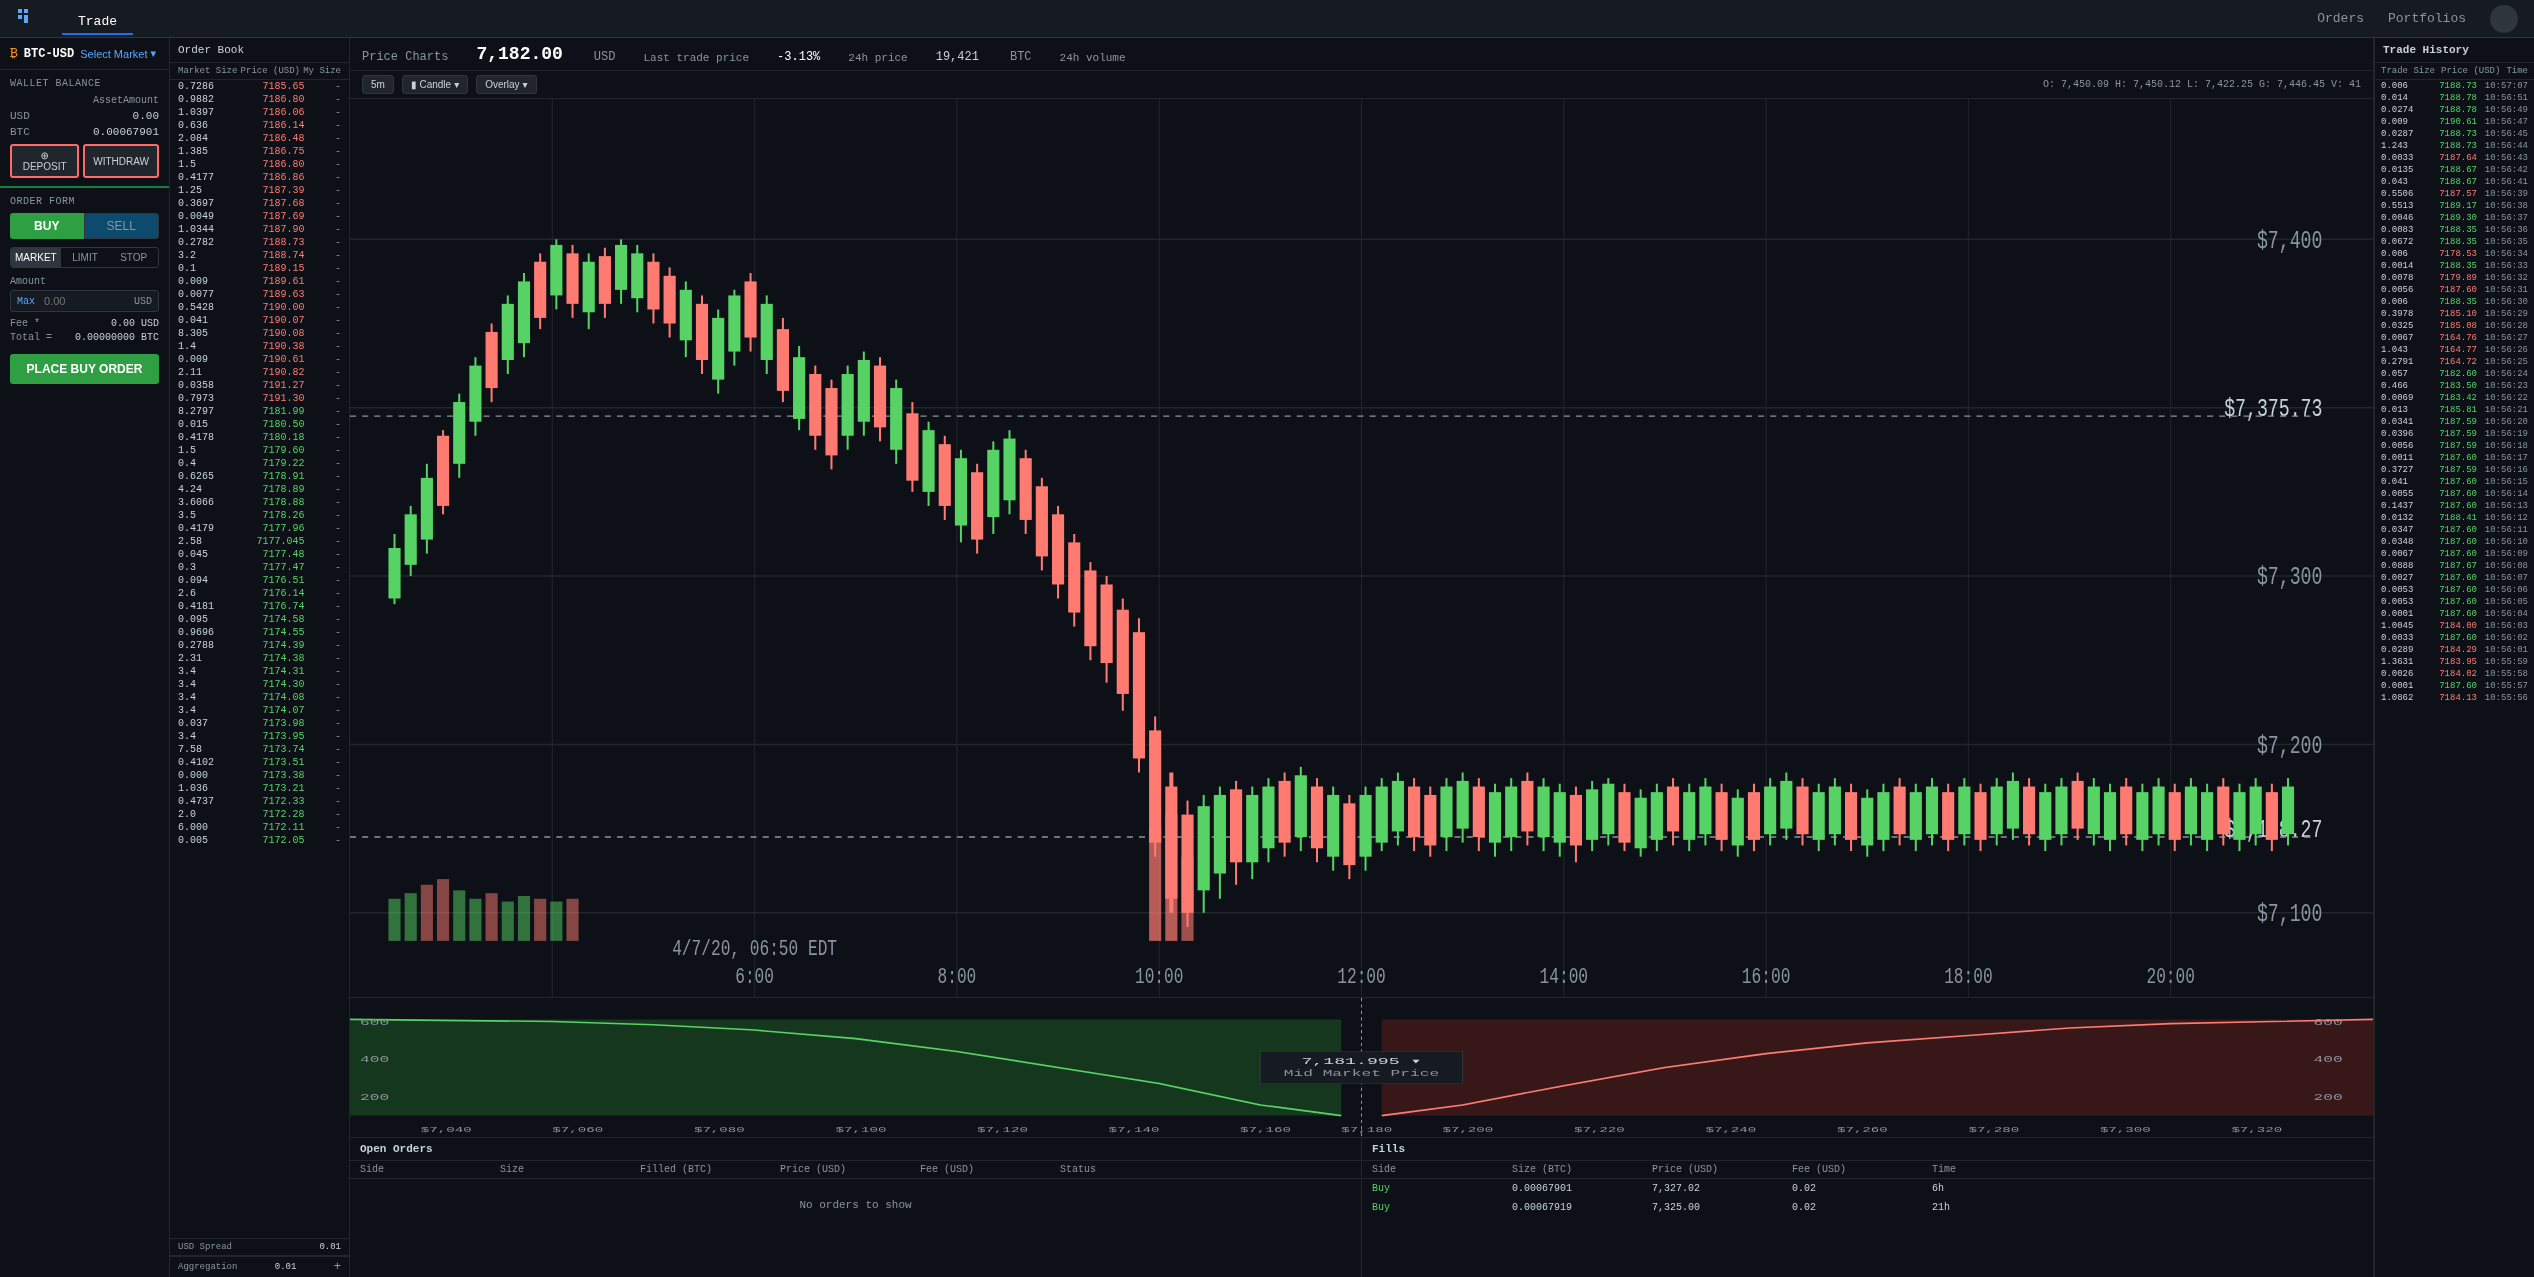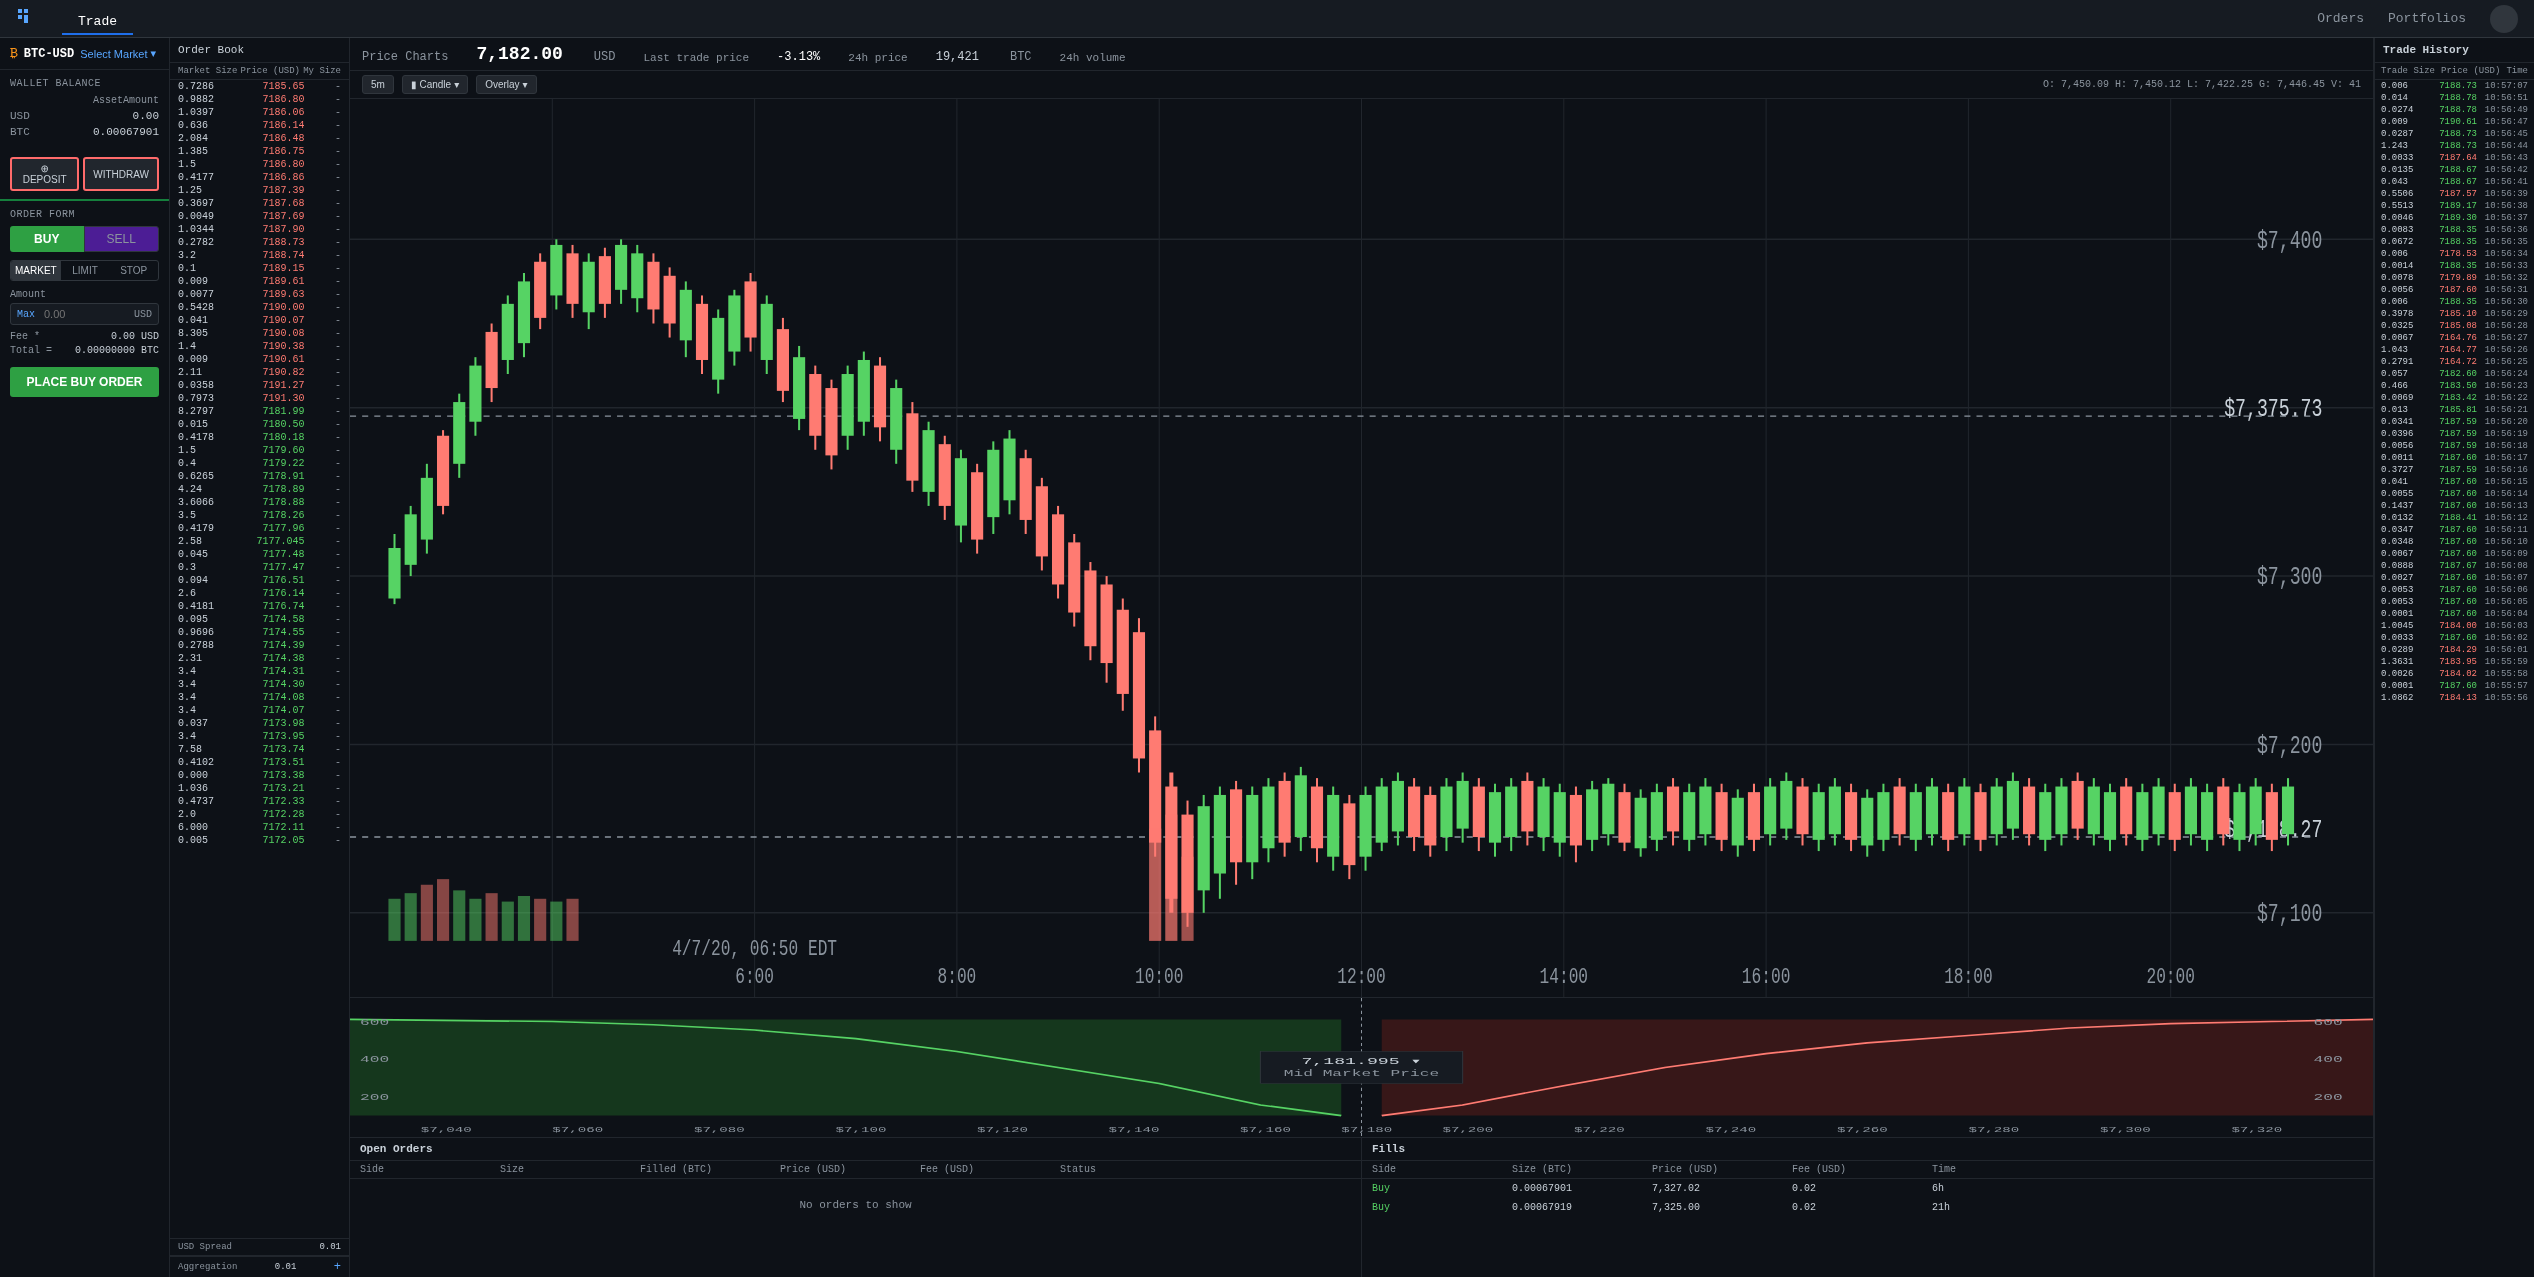--- a/index.html
+++ b/index.html
@@ -109,21 +109,21 @@
     .wallet-amount { color: #c9d1d9; font-size: 11px; }
     .wallet-col-header {
       display: flex;
       justify-content: flex-end;
       margin-bottom: 4px;
     }
     .col-header { color: #8b949e; font-size: 10px; }
     .action-buttons {
       display: flex;
       gap: 4px;
-      margin-top: 19px;
+      margin-top: 6px;
     }
     .deposit-btn {
       background: #21262d;
       border: 1px solid #30363d;
       color: #c9d1d9;
       font-size: 10px;
       padding: 4px 8px;
       cursor: pointer;
       border-radius: 3px;
       flex: 1;
@@ -158,21 +158,21 @@
       border: none;
       color: #fff;
       padding: 5px;
       font-size: 12px;
       cursor: pointer;
       border-radius: 3px 0 0 3px;
       font-weight: bold;
     }
     .sell-tab {
       flex: 1;
-      background: #4c1d95;
+      background: #0c4a6e;
       border: 1px solid #30363d;
       color: #8b949e;
       padding: 5px;
       font-size: 12px;
       cursor: pointer;
       border-radius: 0 3px 3px 0;
     }
     .order-type-tabs {
       display: flex;
       margin-bottom: 8px;

